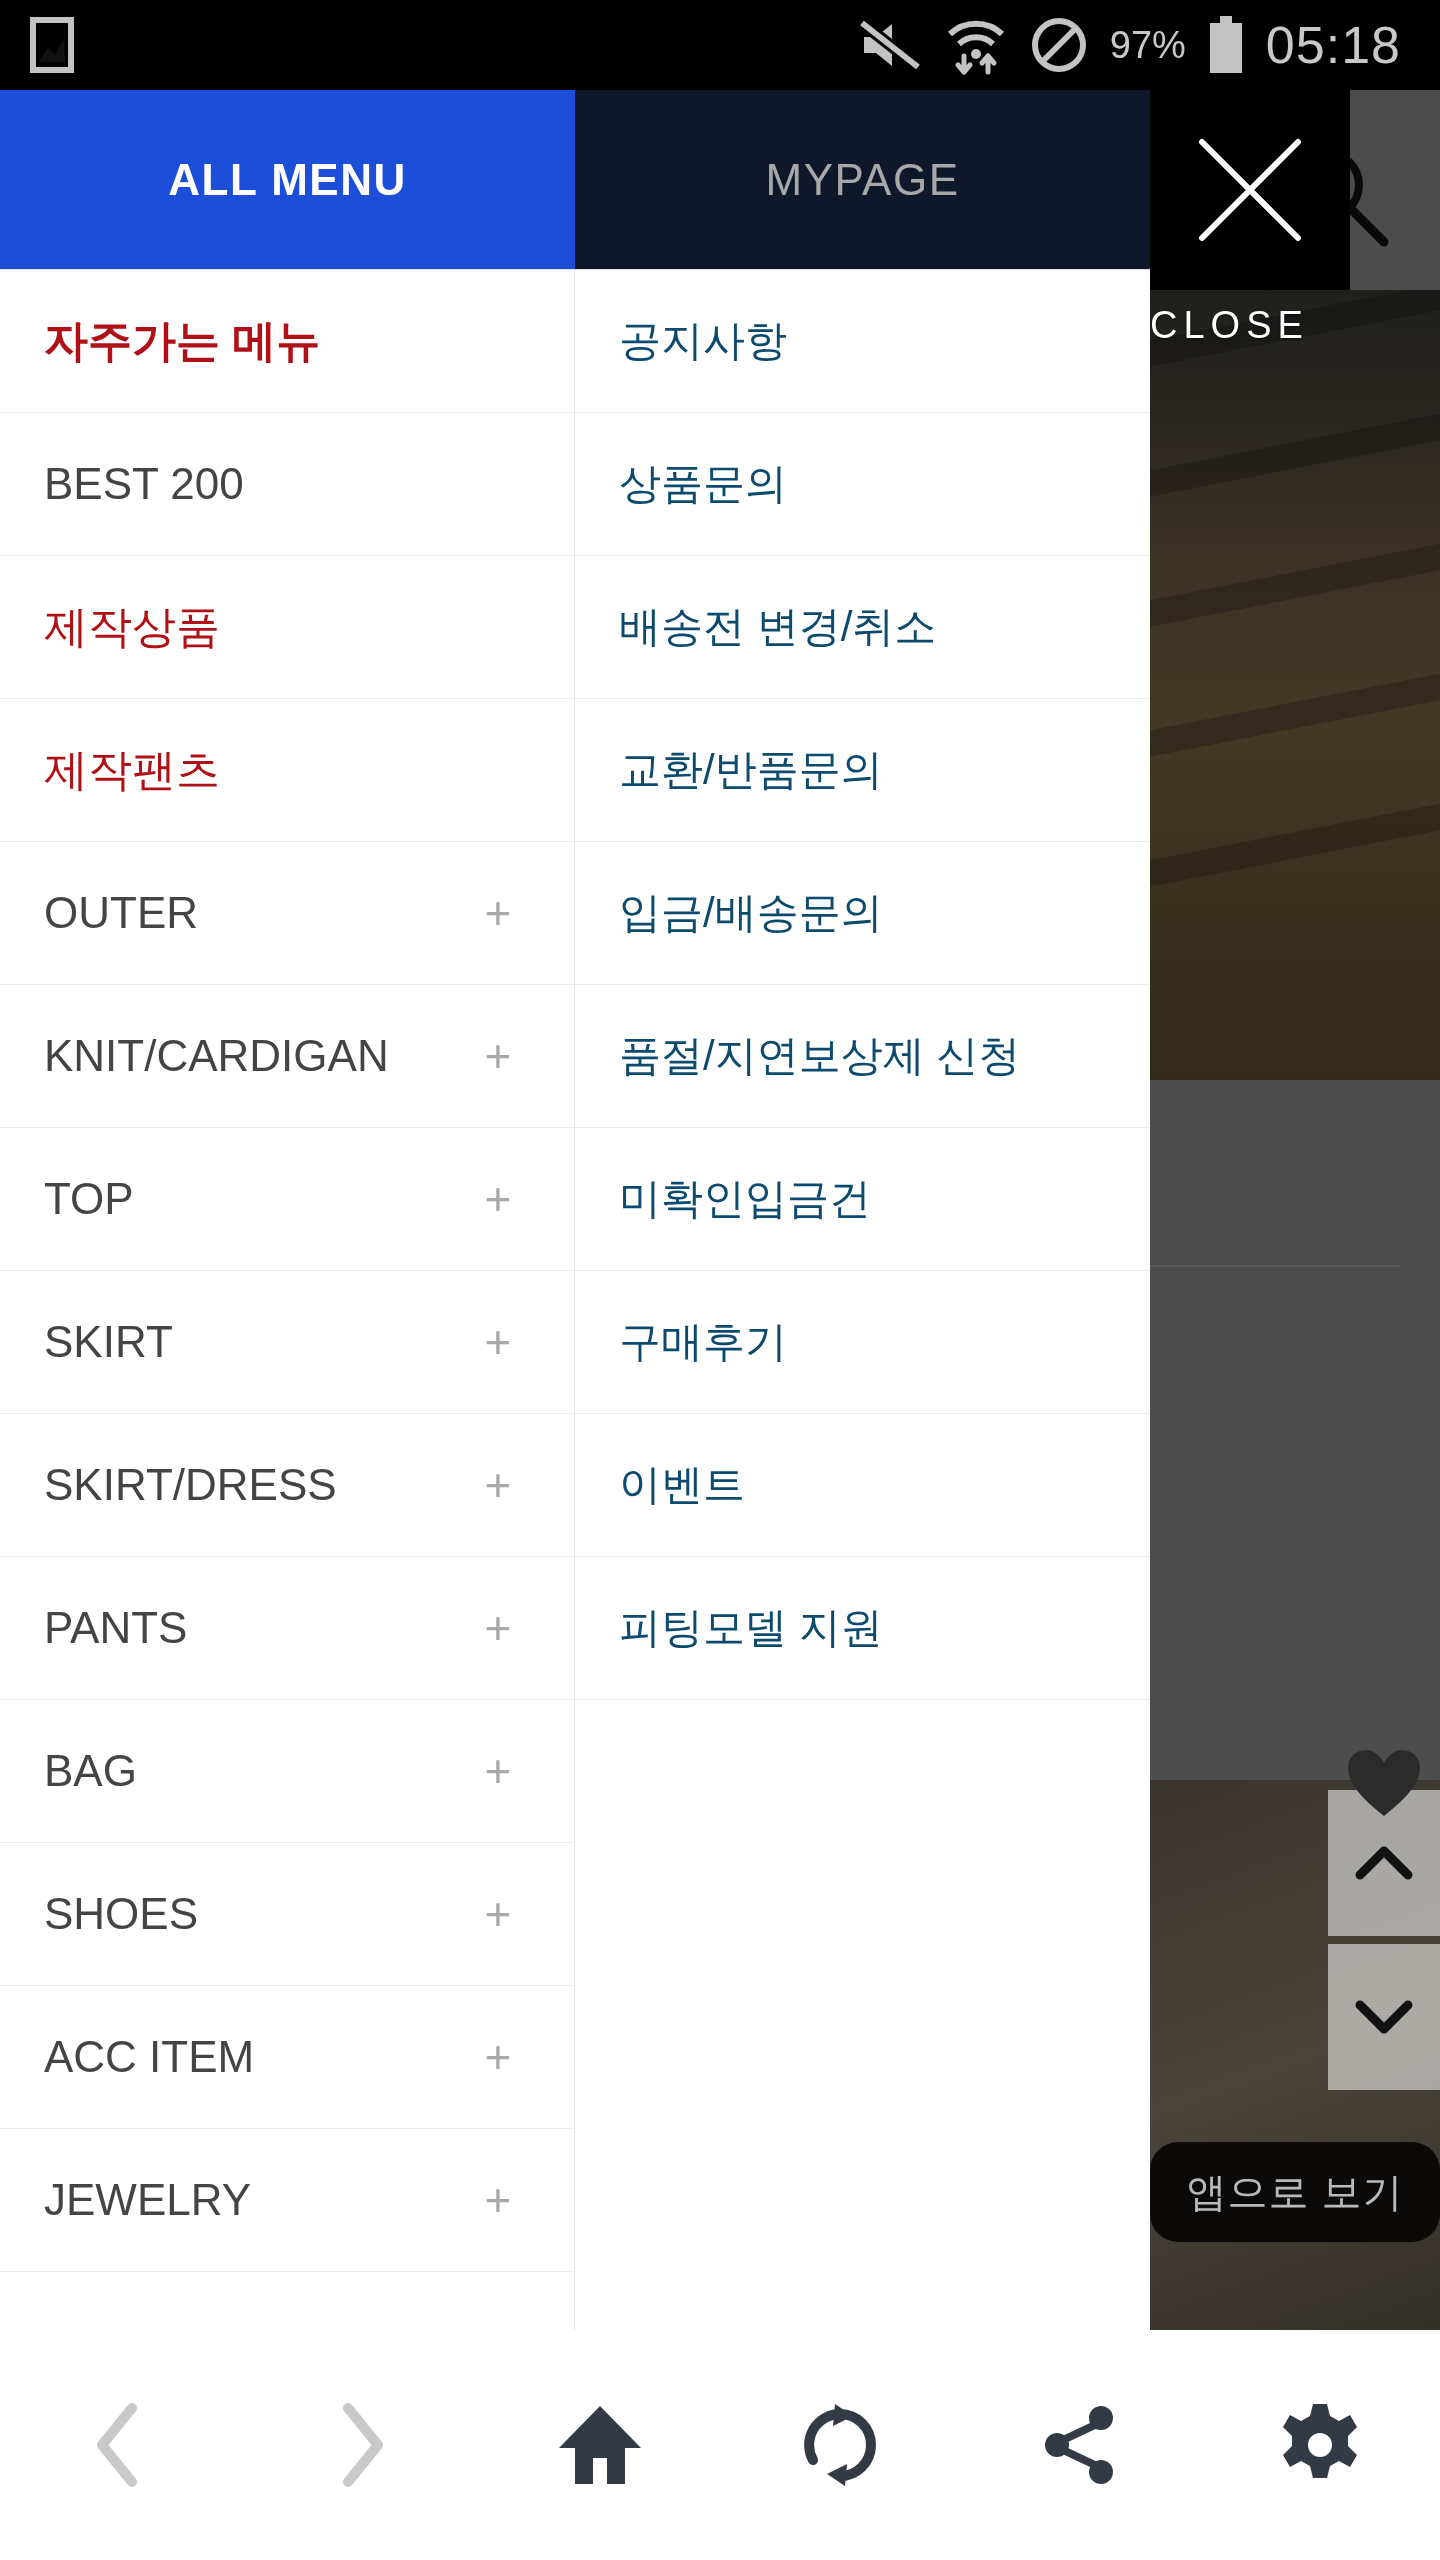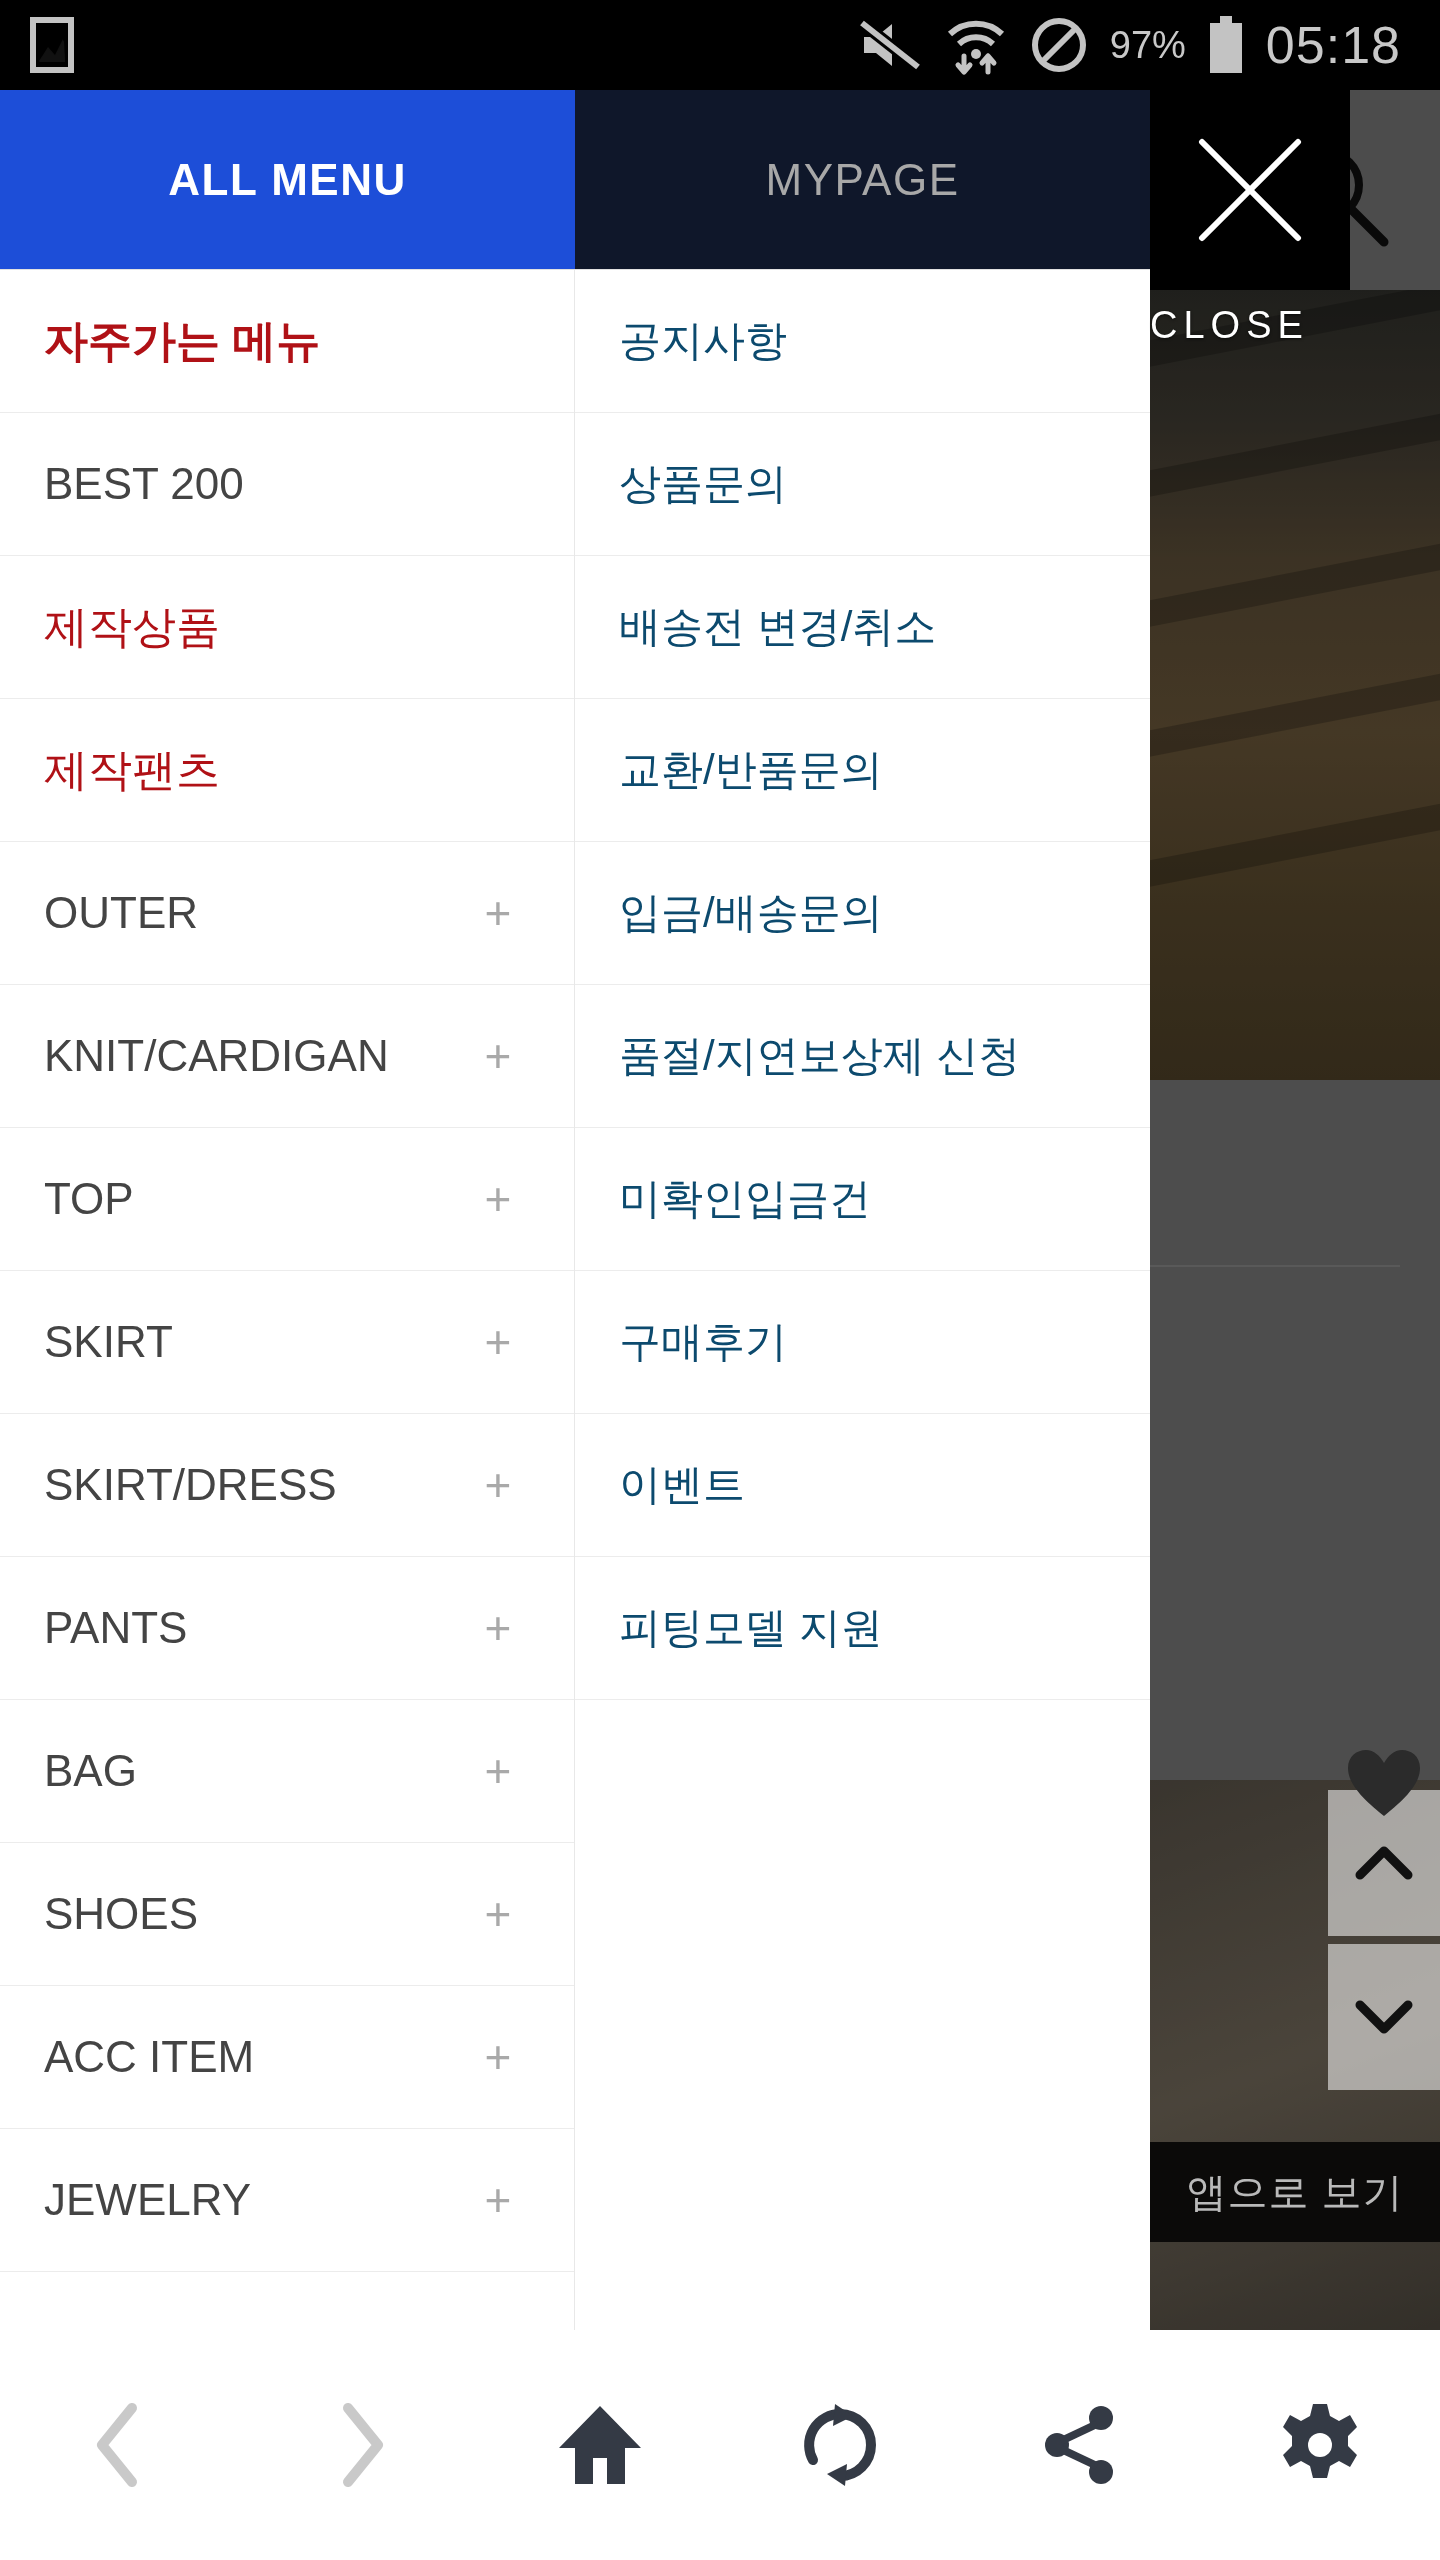--- a/index.html
+++ b/index.html
@@ -106,20 +106,21 @@
   }
   .heart{
     position:absolute; right:18px; top:-42px; width:76px; height:70px;
   }
 
   
   #app-banner{
     position:absolute; left:1150px; top:2142px; width:290px; height:100px;
     background:#0b0a09; display:flex; align-items:center; justify-content:center;
     z-index:12;
+    border-radius:28px;
   }
   #app-banner span{ color:#b9b9b9; font-size:40px; letter-spacing:1px; }
 
   
   #menu-overlay{
     position:absolute; left:0; top:90px; width:1150px; height:2240px;
     background:#ffffff; z-index:20;
   }
   #tabbar{ display:flex; width:1150px; height:180px; border-bottom:1px solid #e2e2e2;}
   .tab{

